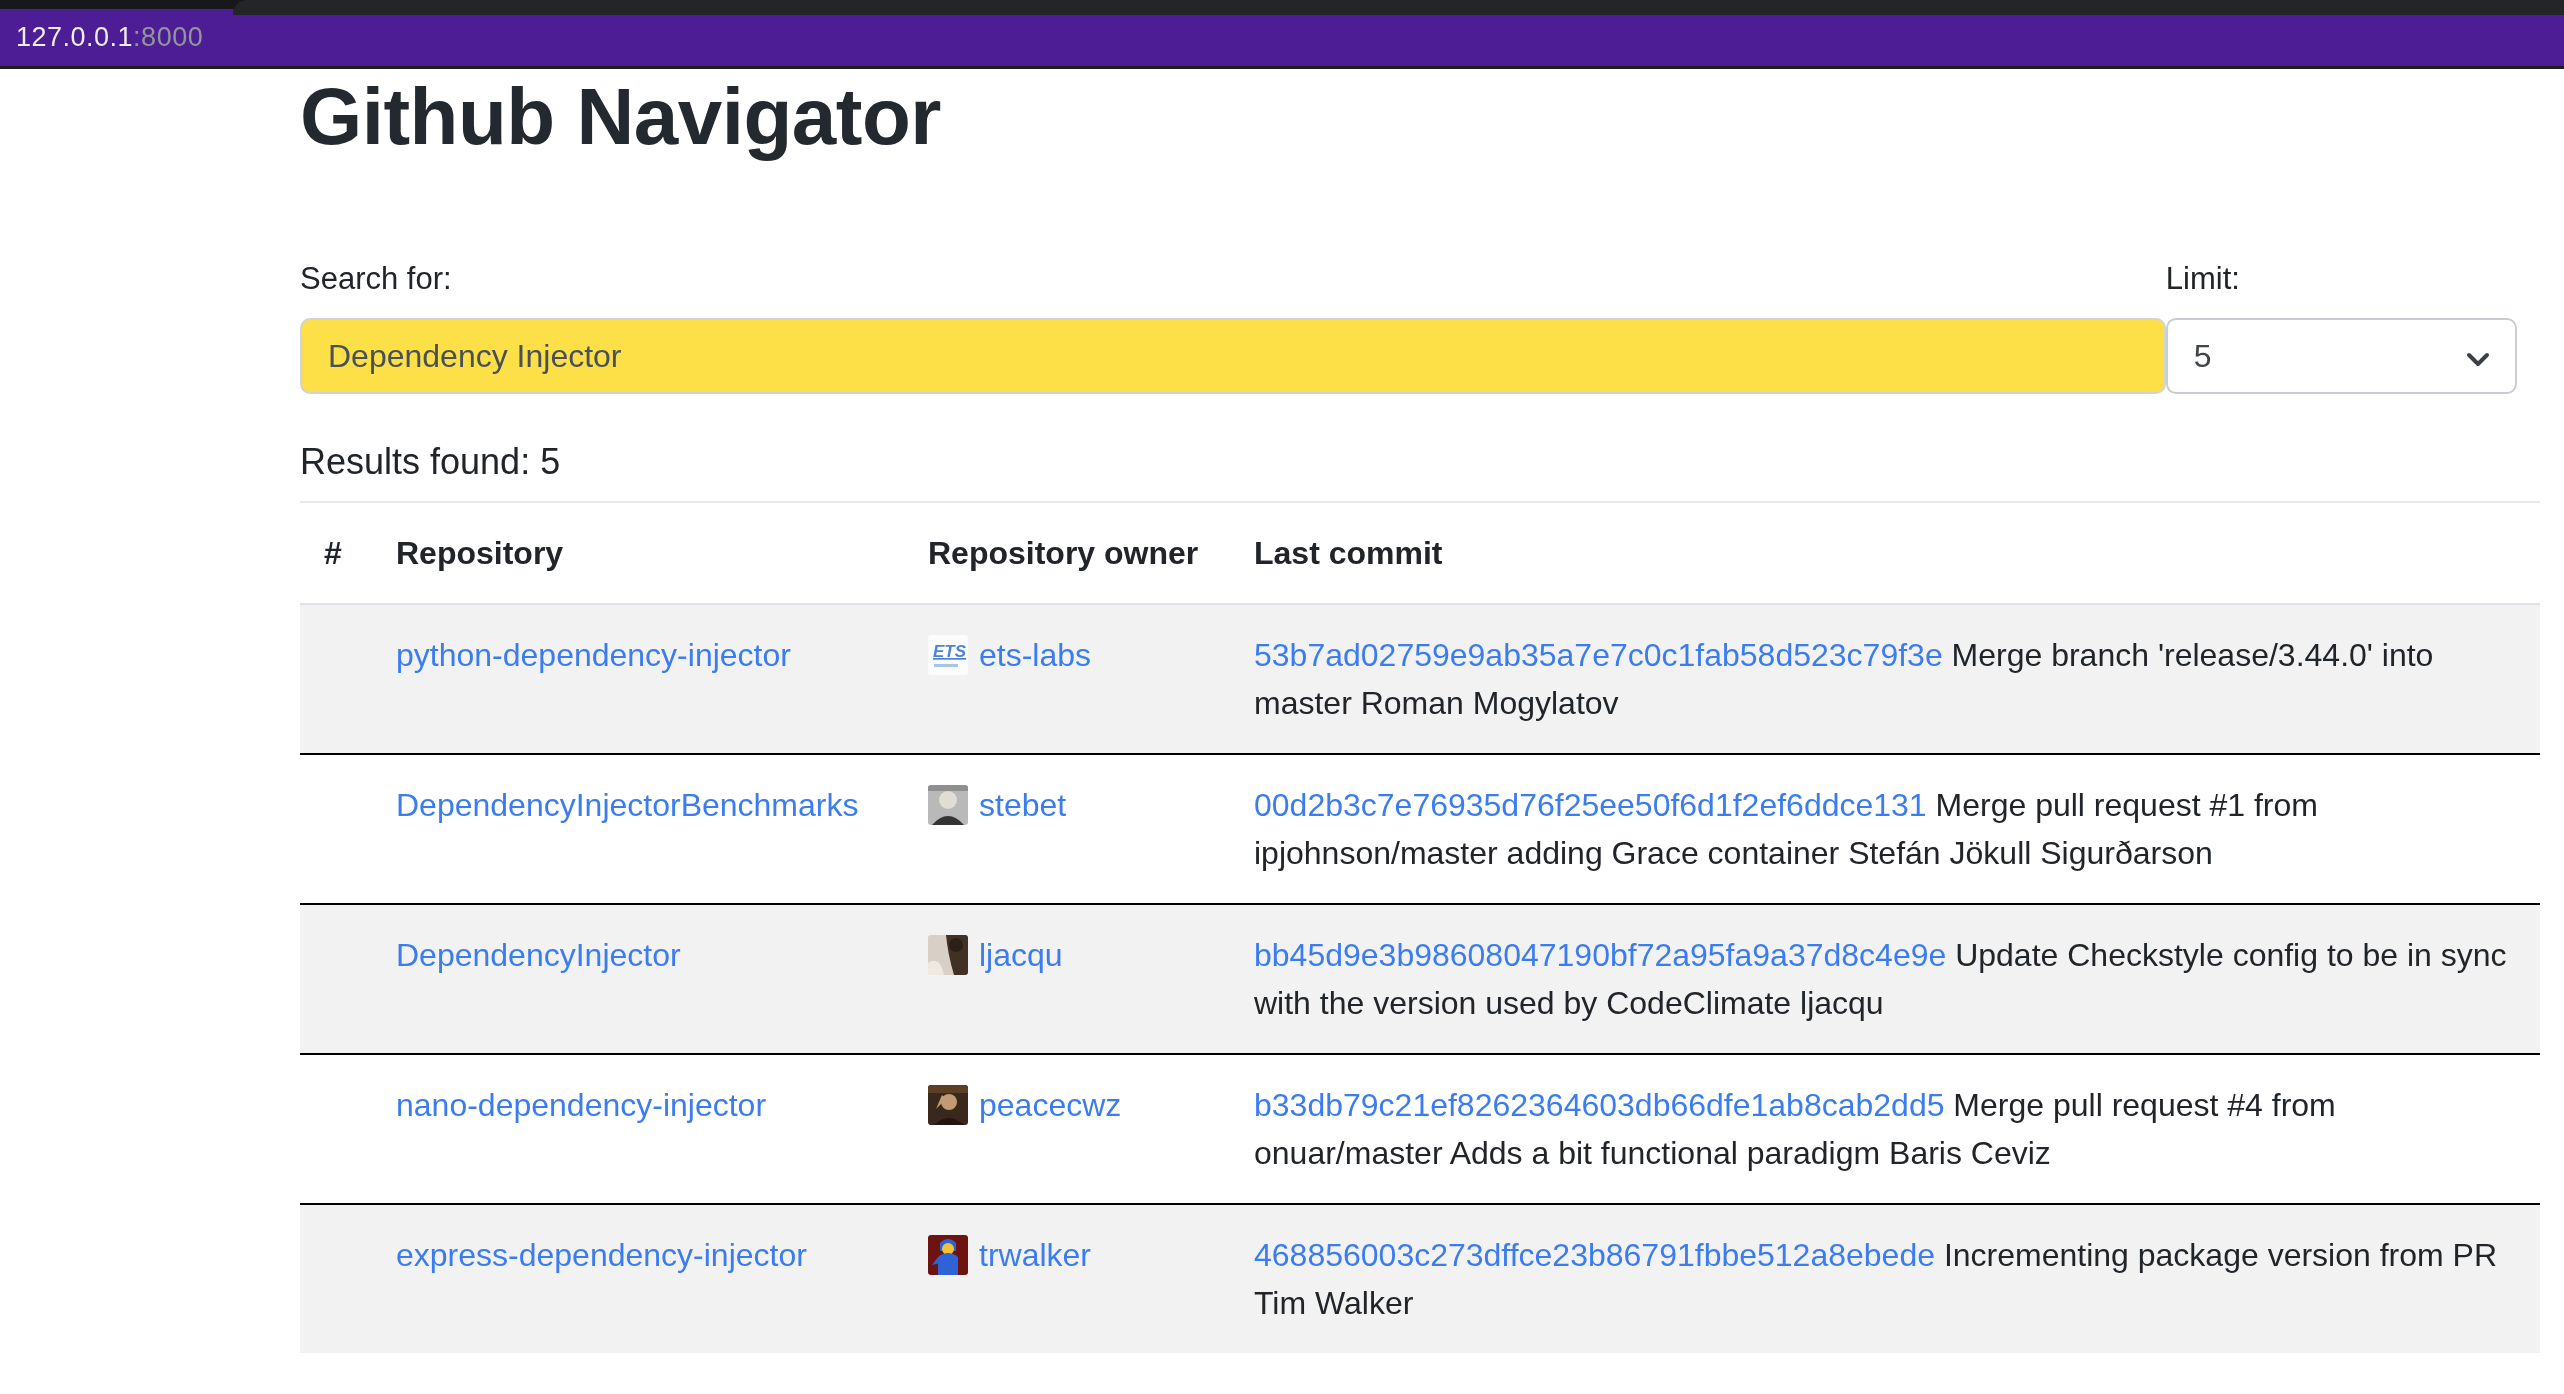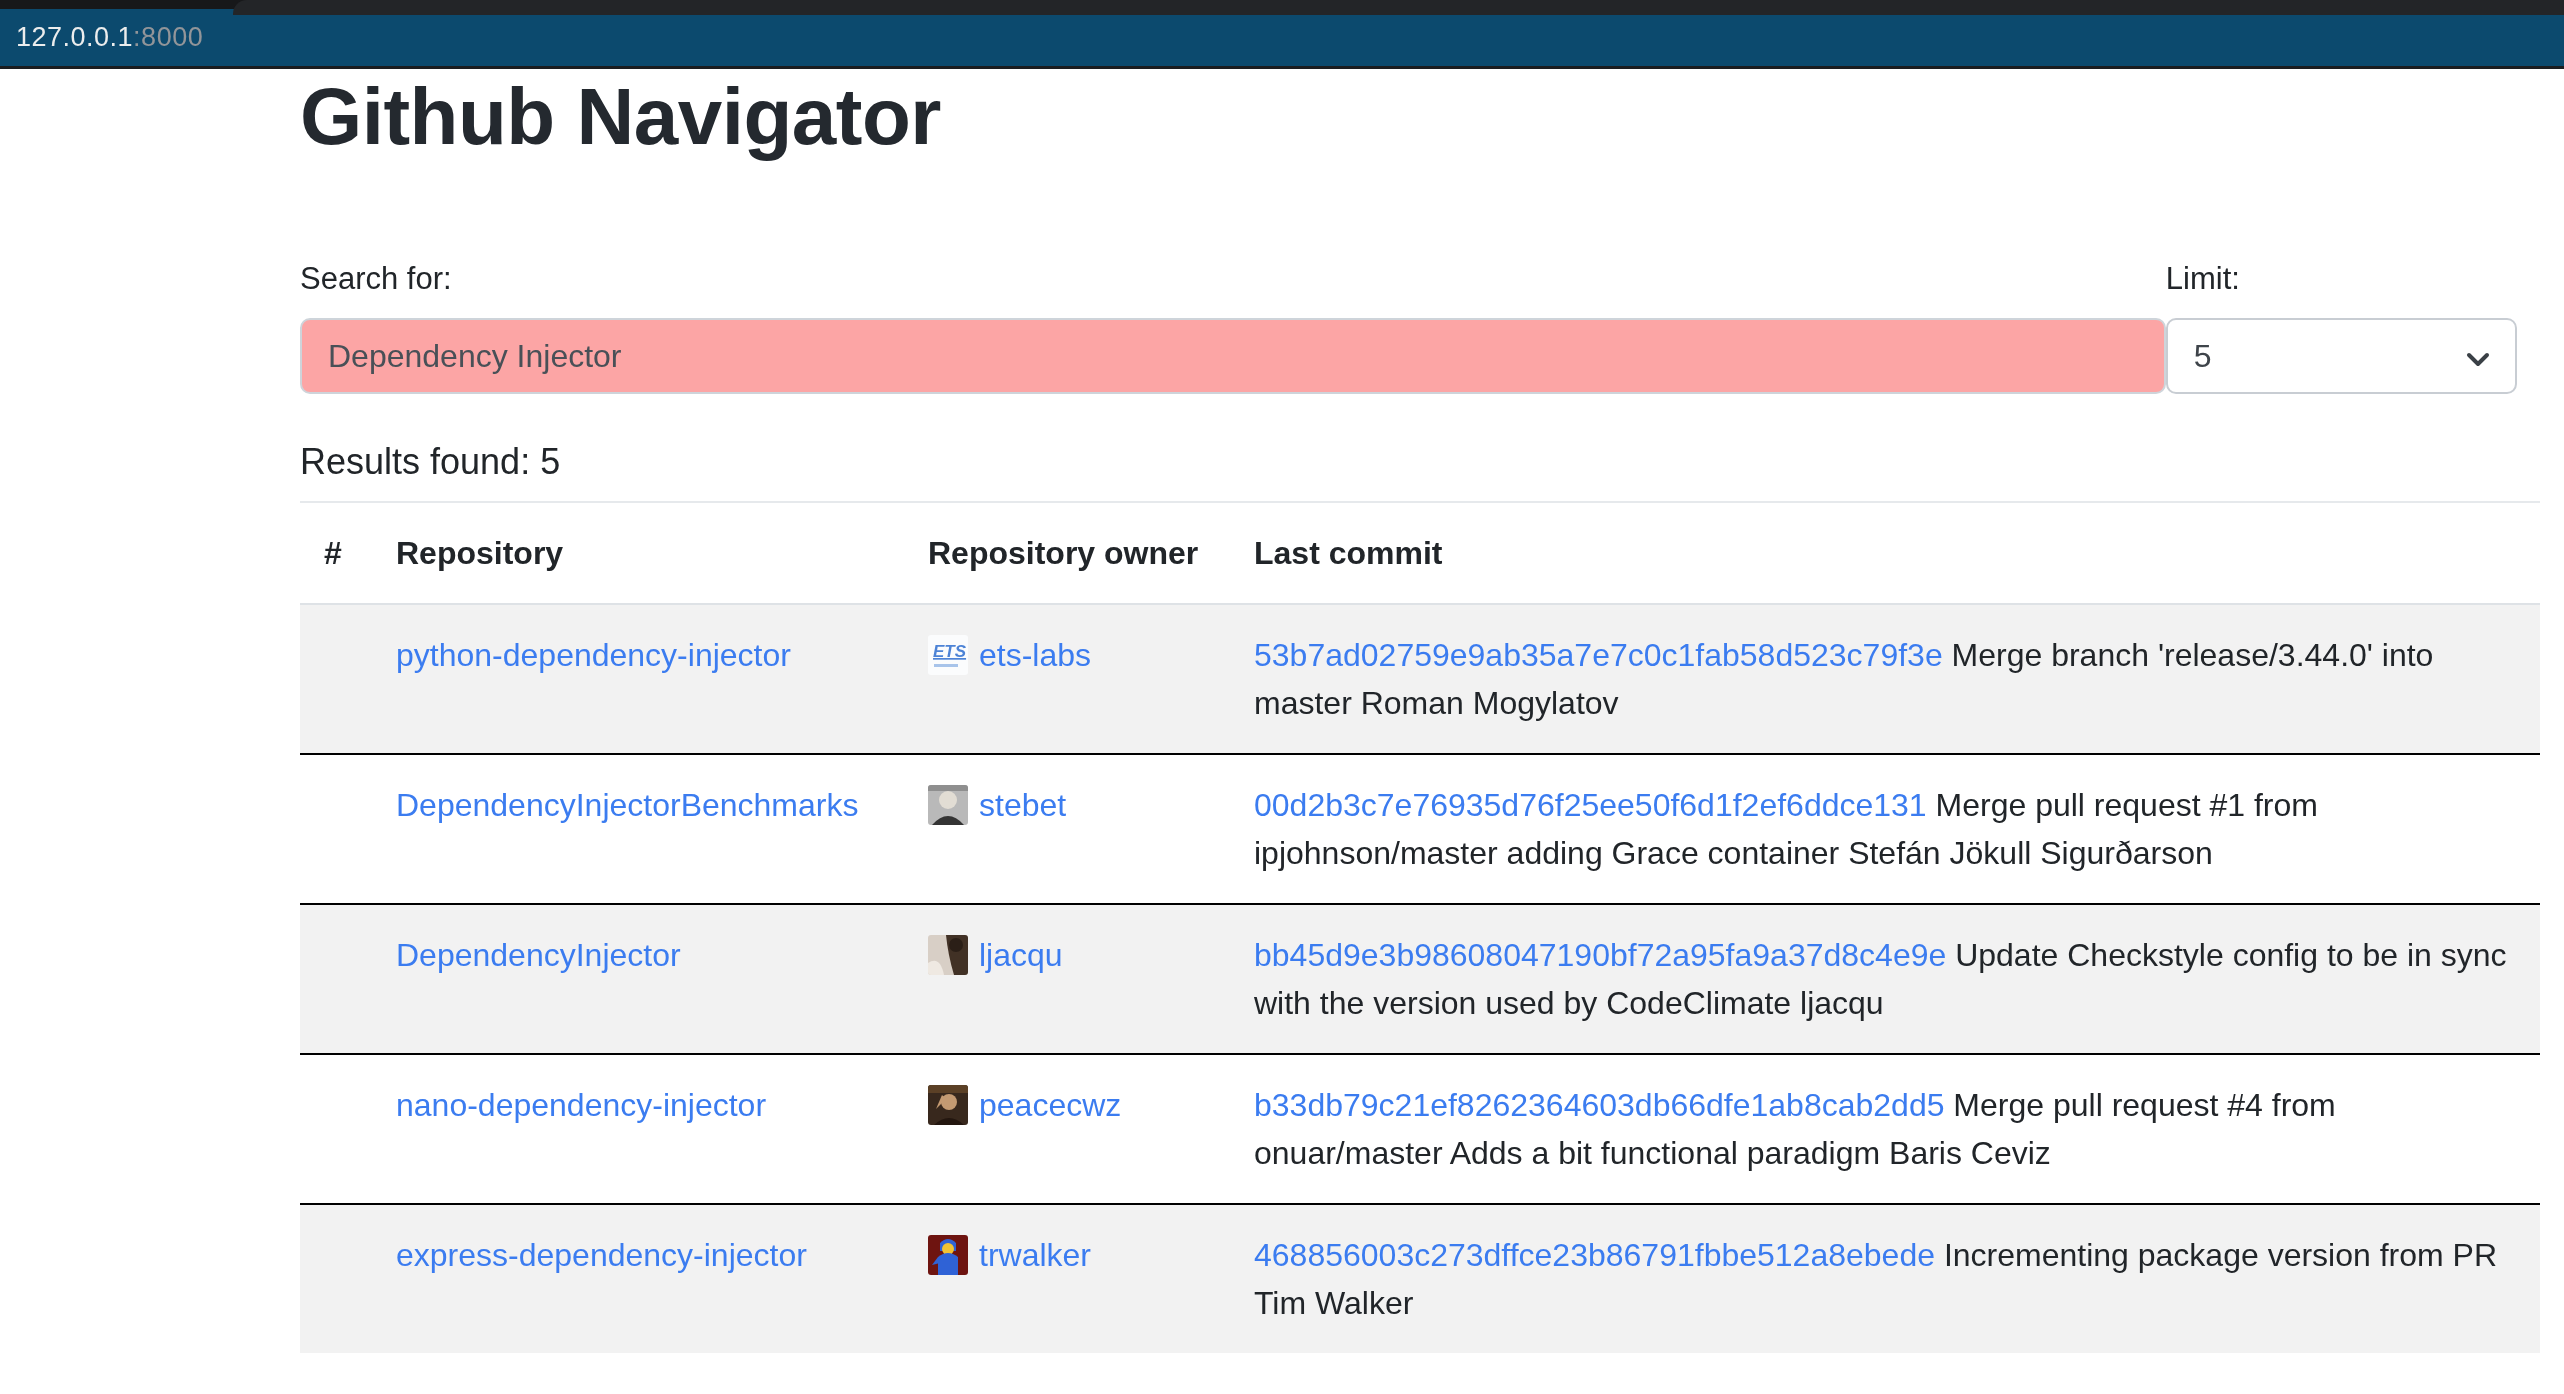--- a/index.html
+++ b/index.html
@@ -8,21 +8,21 @@
     background: #ffffff;
     font-family: "Liberation Sans", "DejaVu Sans", sans-serif;
     color: #212529;
     overflow: hidden;
   }
 
   
   .browser-bar {
     position: relative;
     height: 69px;
-    background: #0c4a6e;
+    background: #4c1d95;
     border-bottom: 3px solid #1b1d20;
   }
   .browser-top-strip {
     position: absolute; top: 0; left: 0; right: 0;
     height: 9px; background: #17181a;
   }
   .tab-corner {
     position: absolute; top: 0; left: 233px; right: 0;
     height: 15px; background: #232528;
     border-top-left-radius: 14px;
@@ -63,21 +63,21 @@
     color: #212529;
   }
 
   .text-input {
     width: 100%;
     height: 76px;
     font-family: "Liberation Sans", "DejaVu Sans", sans-serif;
     font-size: 32px;
     color: #495057;
     padding: 0 26px;
-    background: #fca5a5;
+    background: #fde047;
     border: 2px solid #ced4da;
     border-radius: 10px;
     outline: none;
   }
 
   .select-box {
     position: relative;
     width: 100%;
     height: 76px;
     background: #ffffff;

